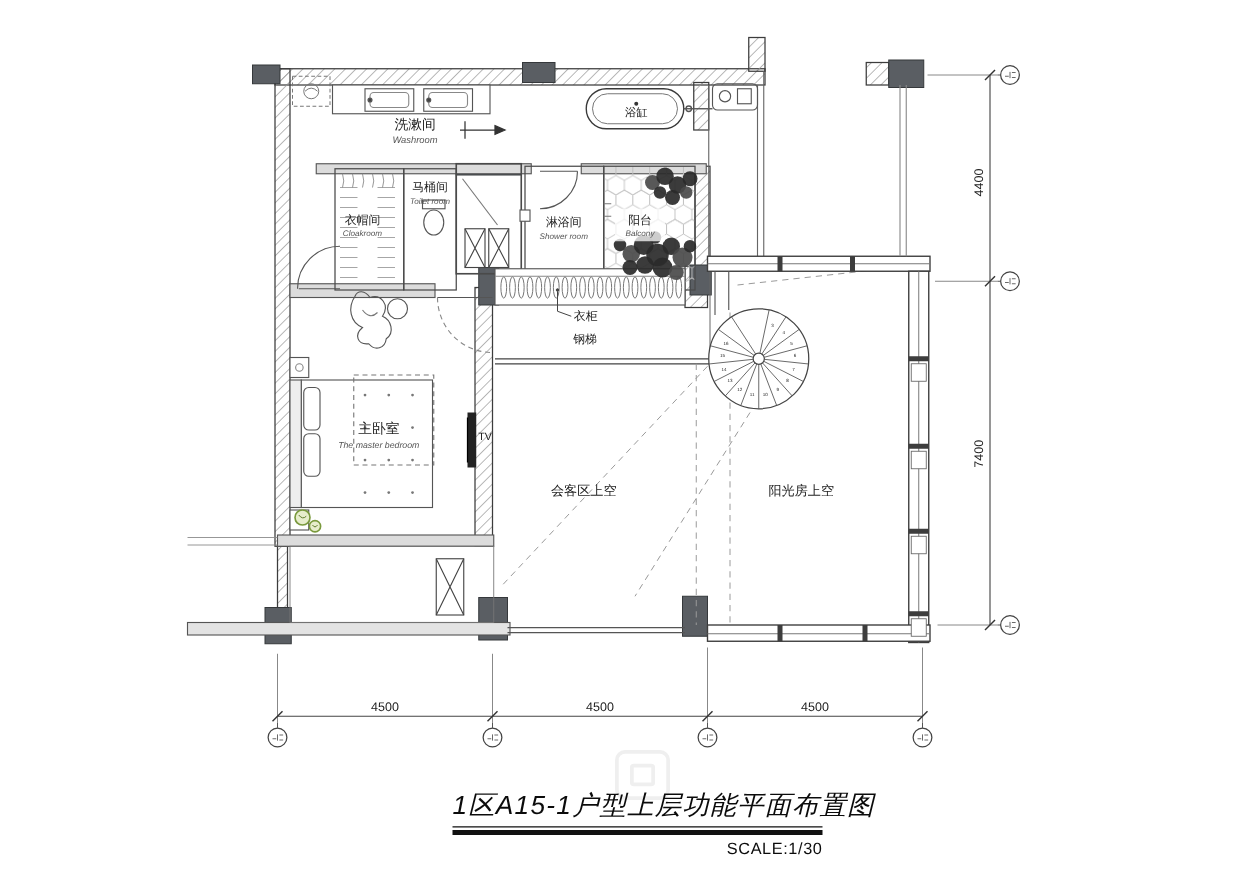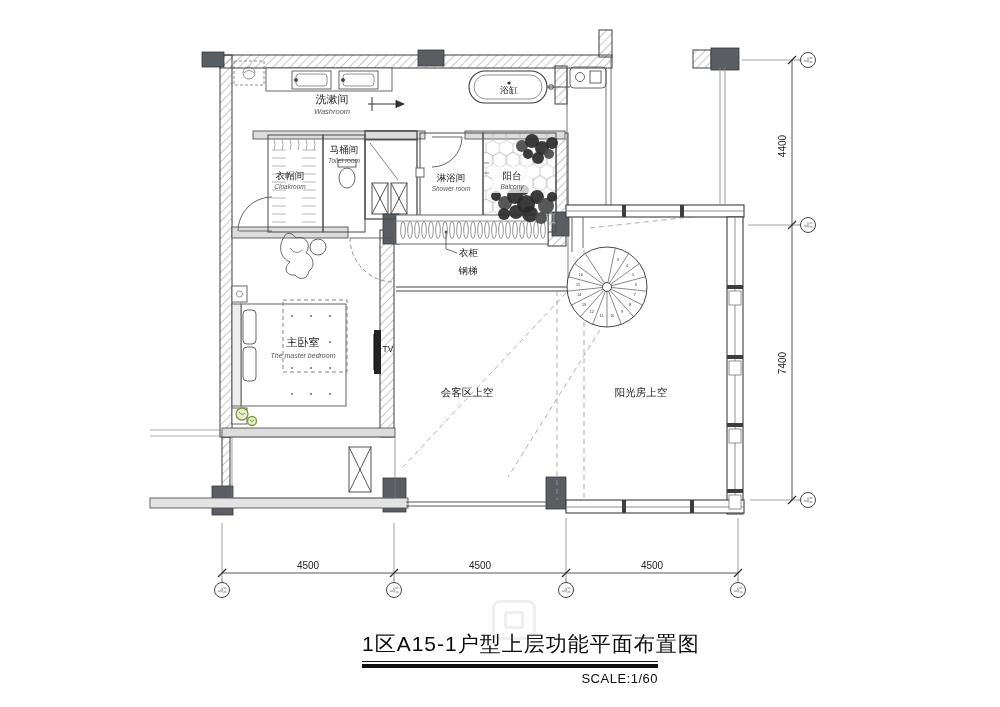--- a/index.html
+++ b/index.html
@@ -2,21 +2,21 @@
 <html><head>
 <meta charset="utf-8">
 <style>
   html,body{margin:0;padding:0;background:#ffffff;}
   .page{position:relative;width:1000px;height:707px;background:#fff;overflow:hidden;
         font-family:"Liberation Sans", sans-serif;}
   .page svg{position:absolute;left:0;top:0;}
   svg text{fill:#222;font-family:"Liberation Sans", sans-serif;}
   .en{font-style:italic;fill:#555;}
   .title-block{position:absolute;left:362px;top:630px;width:296px;text-align:center;}
-  .drawing-title{font-size:21px;color:#0b0b0b;letter-spacing:1px;white-space:nowrap;}
+  .drawing-title{font-size:21px;color:#0b0b0b;letter-spacing:1px;white-space:nowrap;font-style:italic;}
   .rule-thin{height:1px;background:#111;margin-top:3px;}
   .rule-thick{height:4px;background:#111;margin-top:2px;}
   .scale-label{font-size:13px;color:#0b0b0b;text-align:right;margin-top:3px;letter-spacing:.5px;}
   .watermark{position:absolute;left:492px;top:600px;width:38px;height:34px;border:3px solid #e2e2e2;
              border-radius:8px;opacity:.55;}
   .watermark:before{content:"";position:absolute;left:9px;top:8px;width:14px;height:12px;
              border:3px solid #e2e2e2;border-radius:3px;}
 </style>
 </head>
 <body>
@@ -424,15 +424,15 @@
     <text x="786" y="363" font-size="10" transform="rotate(-90 786 363)">7400</text>
   </g>
 </svg>
 
 <div class="watermark"></div>
 
 <div class="title-block">
   <div class="drawing-title">1区A15-1户型上层功能平面布置图</div>
   <div class="rule-thin"></div>
   <div class="rule-thick"></div>
-  <div class="scale-label">SCALE:1/60</div>
+  <div class="scale-label">SCALE:1/30</div>
 </div>
 </div>
 
 </body></html>

